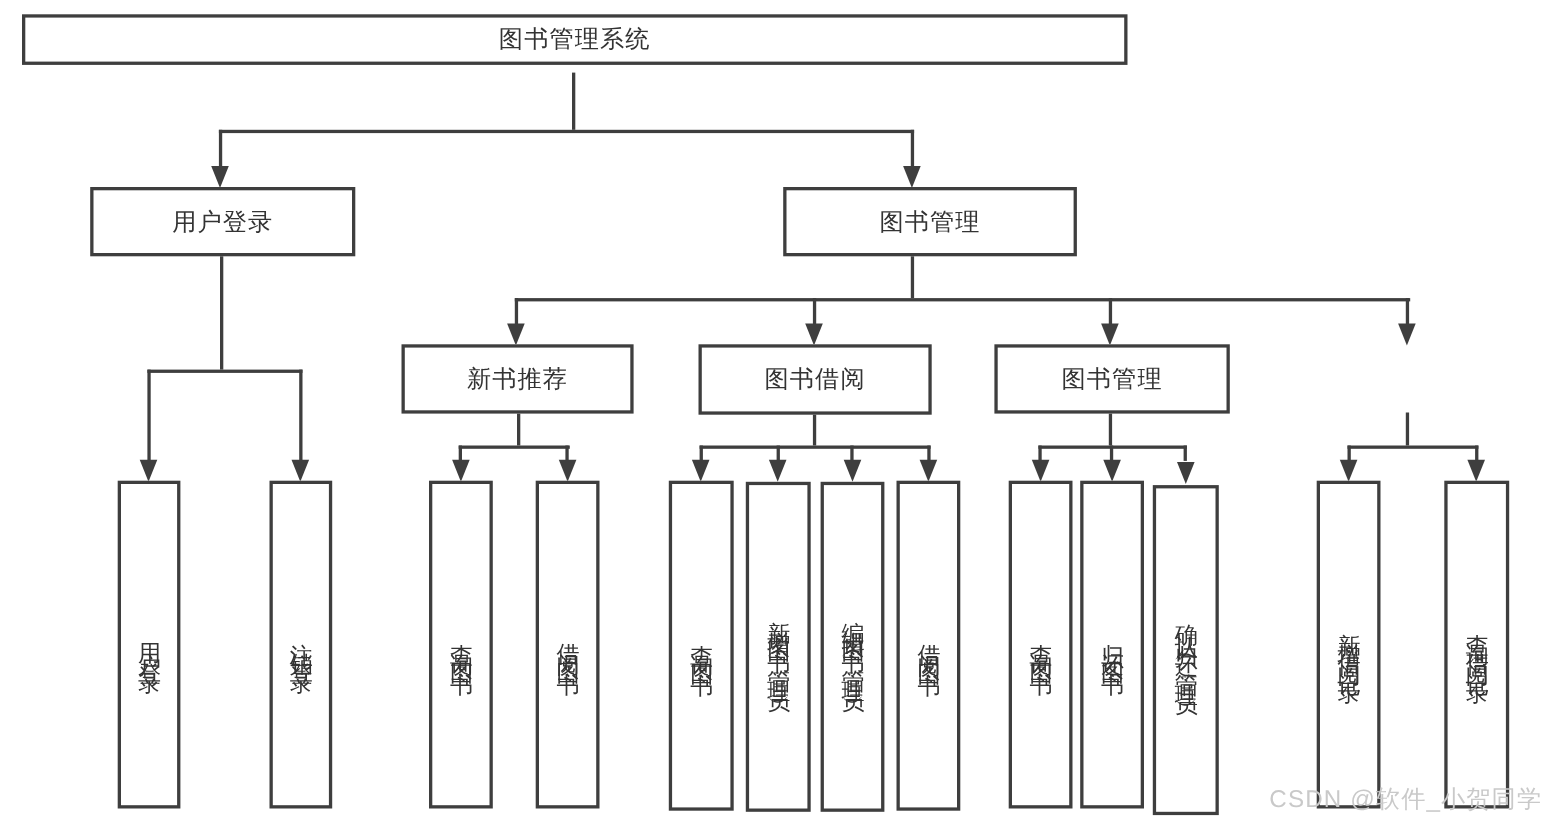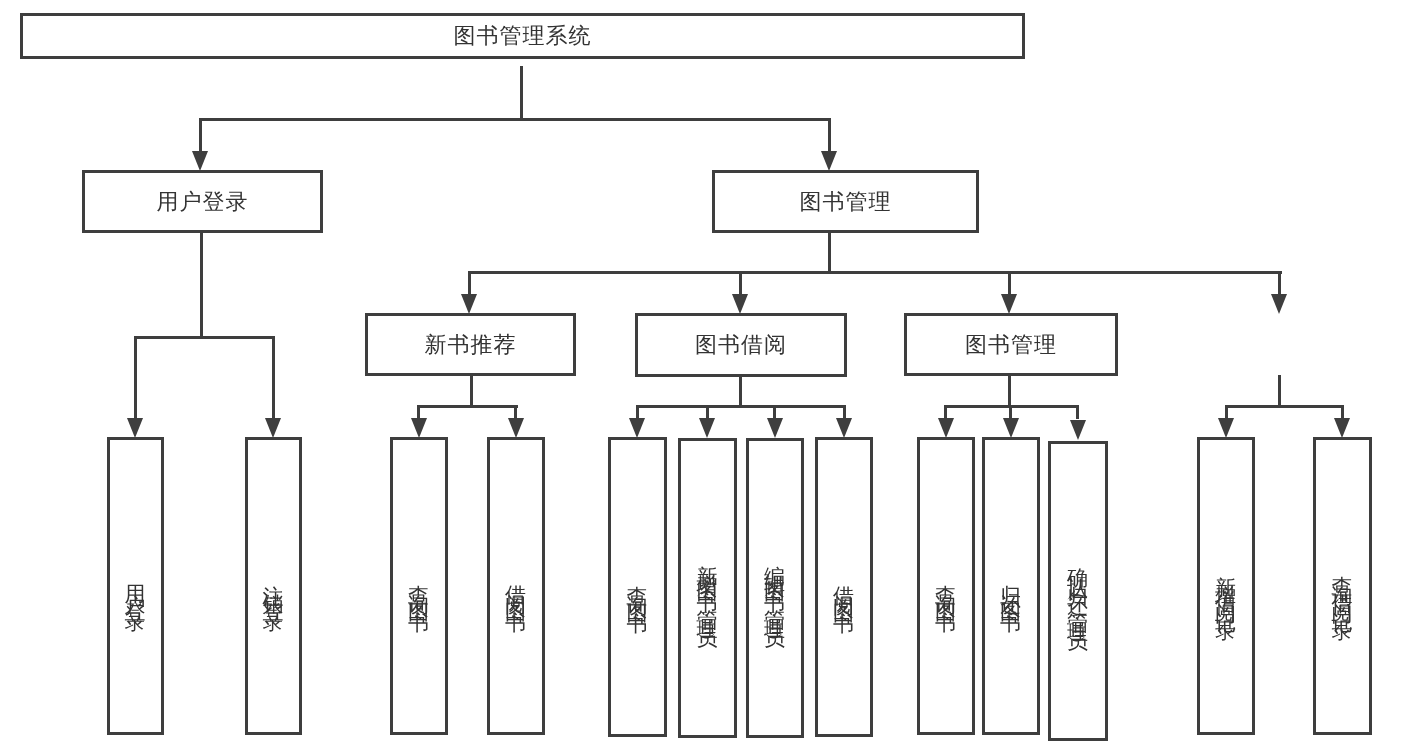--- a/index.html
+++ b/index.html
@@ -144,14 +144,15 @@
   <div class="node vnode" style="left:746px; top:438px; width:58px; height:300px;">编辑图书（管理员）</div>
   <div class="node vnode" style="left:815px; top:437px; width:58px; height:300px;">借阅图书</div>
 
   <div class="node vnode" style="left:917px; top:437px; width:58px; height:298px;">查询图书</div>
   <div class="node vnode" style="left:982px; top:437px; width:58px; height:298px;">归还图书</div>
   <div class="node vnode" style="left:1048px; top:441px; width:60px; height:300px;">确认归还（管理员）</div>
 
   <div class="node vnode" style="left:1197px; top:437px; width:58px; height:298px;">新增借阅记录</div>
   <div class="node vnode" style="left:1313px; top:437px; width:59px; height:298px;">查询借阅记录</div>
 
+  <div class="watermark">CSDN @软件_小贺同学</div>
 
 </div>
 
 </body></html>

